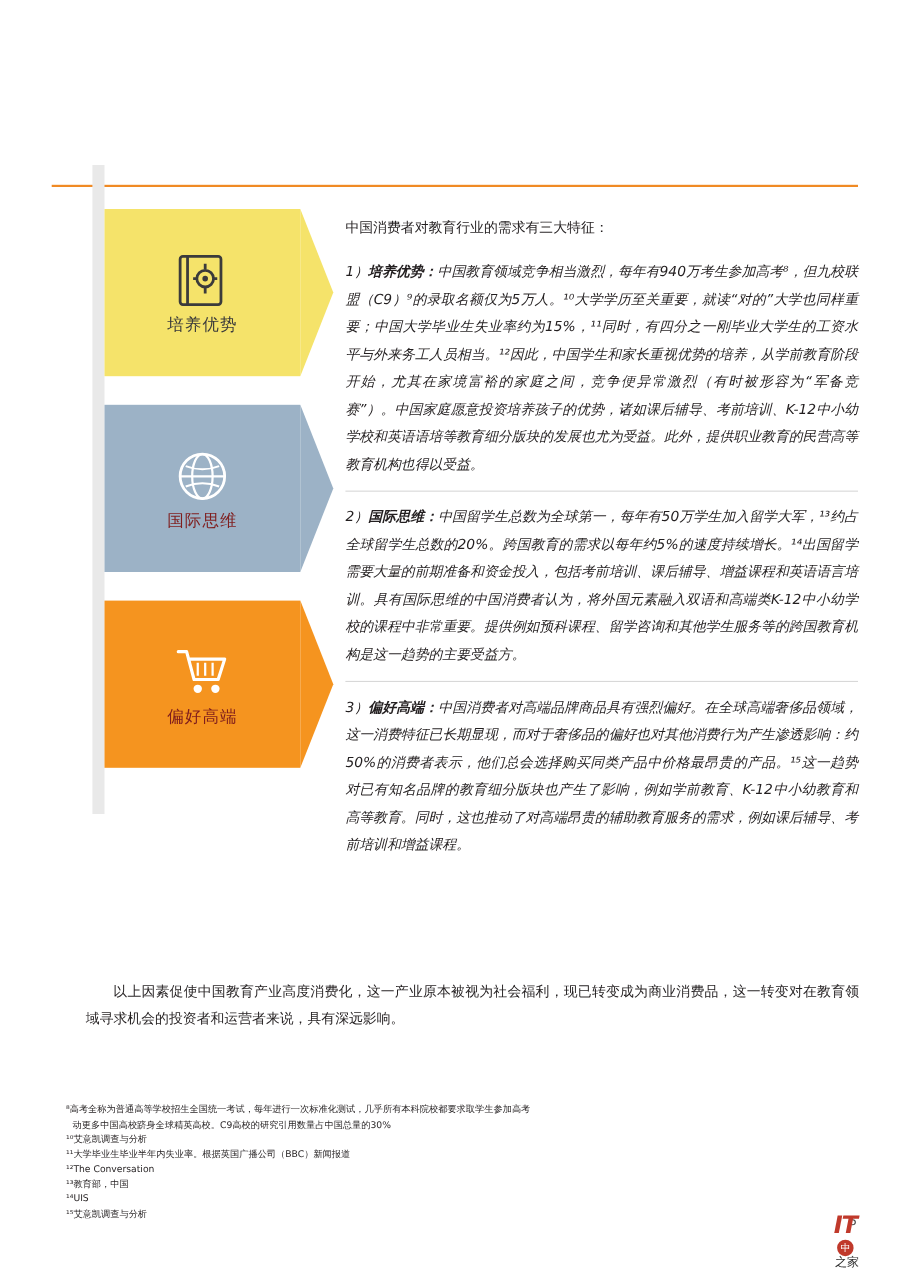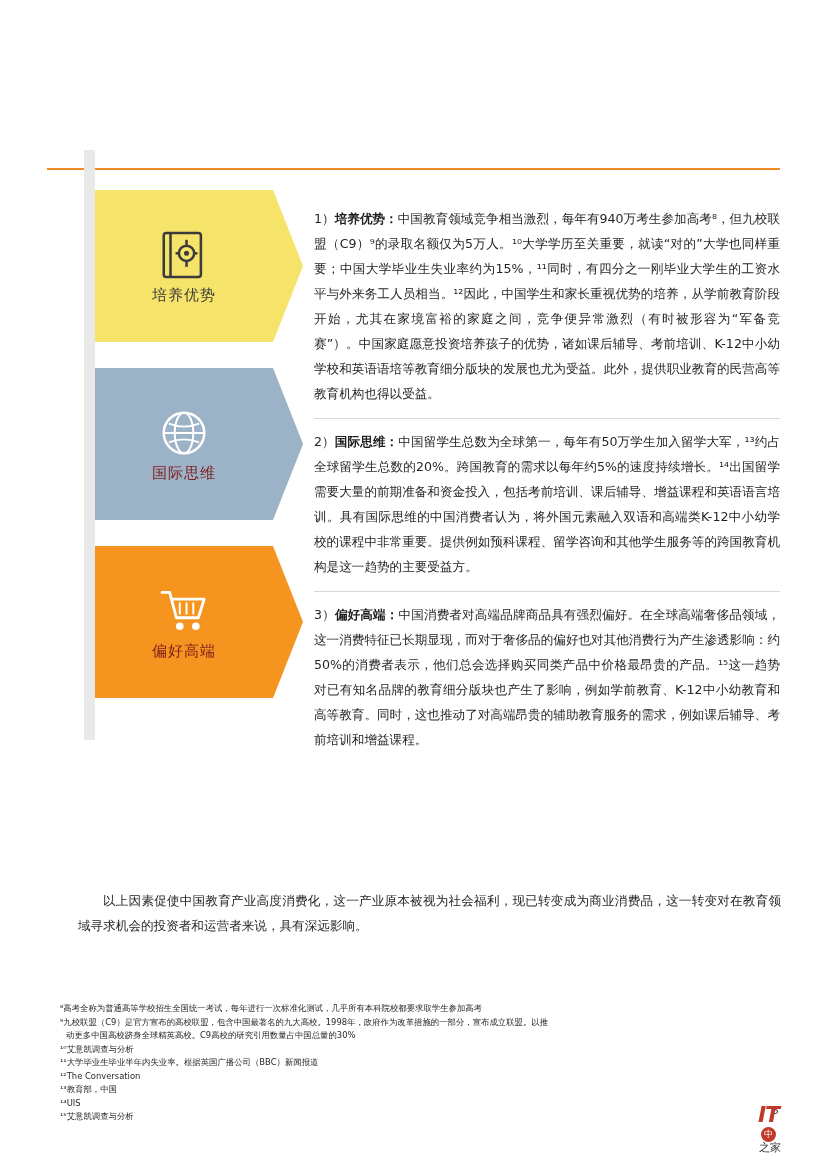--- a/index.html
+++ b/index.html
@@ -52,20 +52,21 @@
 
   
   .right-col{position:absolute;left:314px;top:196px;width:466px;}
 
   .intro-line{
     font-size:12.6px;line-height:22px;color:#231f20;margin-bottom:6px;
   }
 
   .feature{
     padding:10px 0 12px 0;
+    font-style:italic;
   }
   .feature + .feature{border-top:1px solid #d8d8d8;}
   .feature p{
     margin:0;
     font-size:12.6px;
     line-height:25px;
     text-align:justify;
     text-justify:inter-ideograph;
     color:#231f20;
   }
@@ -166,20 +167,21 @@
         </span>
         <span class="card-label">偏好高端</span>
       </div>
       <div class="arrow-tip"></div>
     </div>
 
   </div>
 
   <div class="right-col">
 
+    <div class="intro-line">中国消费者对教育行业的需求有三大特征：</div>
 
     <div class="feature">
       <p>
         <span class="num">1）</span><span class="bold">培养优势：</span><span>中国教育领域竞争相当激烈，每年有940万考生参加高考⁸，但九校联盟（C9）⁹的录取名额仅为5万人。¹⁰大学学历至关重要，就读“对的”大学也同样重要；中国大学毕业生失业率约为15%，¹¹同时，有四分之一刚毕业大学生的工资水平与外来务工人员相当。¹²因此，中国学生和家长重视优势的培养，从学前教育阶段开始，尤其在家境富裕的家庭之间，竞争便异常激烈（有时被形容为“军备竞赛”）。中国家庭愿意投资培养孩子的优势，诸如课后辅导、考前培训、K-12中小幼学校和英语语培等教育细分版块的发展也尤为受益。此外，提供职业教育的民营高等教育机构也得以受益。</span>
       </p>
     </div>
 
     <div class="feature">
       <p>
         <span class="num">2）</span><span class="bold">国际思维：</span><span>中国留学生总数为全球第一，每年有50万学生加入留学大军，¹³约占全球留学生总数的20%。跨国教育的需求以每年约5%的速度持续增长。¹⁴出国留学需要大量的前期准备和资金投入，包括考前培训、课后辅导、增益课程和英语语言培训。具有国际思维的中国消费者认为，将外国元素融入双语和高端类K-12中小幼学校的课程中非常重要。提供例如预科课程、留学咨询和其他学生服务等的跨国教育机构是这一趋势的主要受益方。</span>
@@ -191,21 +193,20 @@
         <span class="num">3）</span><span class="bold">偏好高端：</span><span>中国消费者对高端品牌商品具有强烈偏好。在全球高端奢侈品领域，这一消费特征已长期显现，而对于奢侈品的偏好也对其他消费行为产生渗透影响：约50%的消费者表示，他们总会选择购买同类产品中价格最昂贵的产品。¹⁵这一趋势对已有知名品牌的教育细分版块也产生了影响，例如学前教育、K-12中小幼教育和高等教育。同时，这也推动了对高端昂贵的辅助教育服务的需求，例如课后辅导、考前培训和增益课程。</span>
       </p>
     </div>
 
   </div>
 
   <div class="closing">以上因素促使中国教育产业高度消费化，这一产业原本被视为社会福利，现已转变成为商业消费品，这一转变对在教育领域寻求机会的投资者和运营者来说，具有深远影响。</div>
 
   <div class="footnotes">
     <div>⁸高考全称为普通高等学校招生全国统一考试，每年进行一次标准化测试，几乎所有本科院校都要求取学生参加高考</div>
-    <div>⁹九校联盟（C9）是官方宣布的高校联盟，包含中国最著名的九大高校。1998年，政府作为改革措施的一部分，宣布成立联盟。以推</div>
     <div class="fn-cont">动更多中国高校跻身全球精英高校。C9高校的研究引用数量占中国总量的30%</div>
     <div>¹⁰艾意凯调查与分析</div>
     <div>¹¹大学毕业生毕业半年内失业率。根据英国广播公司（BBC）新闻报道</div>
     <div>¹²The Conversation</div>
     <div>¹³教育部，中国</div>
     <div>¹⁴UIS</div>
     <div>¹⁵艾意凯调查与分析</div>
   </div>
 
   <div class="page-num">5</div>

